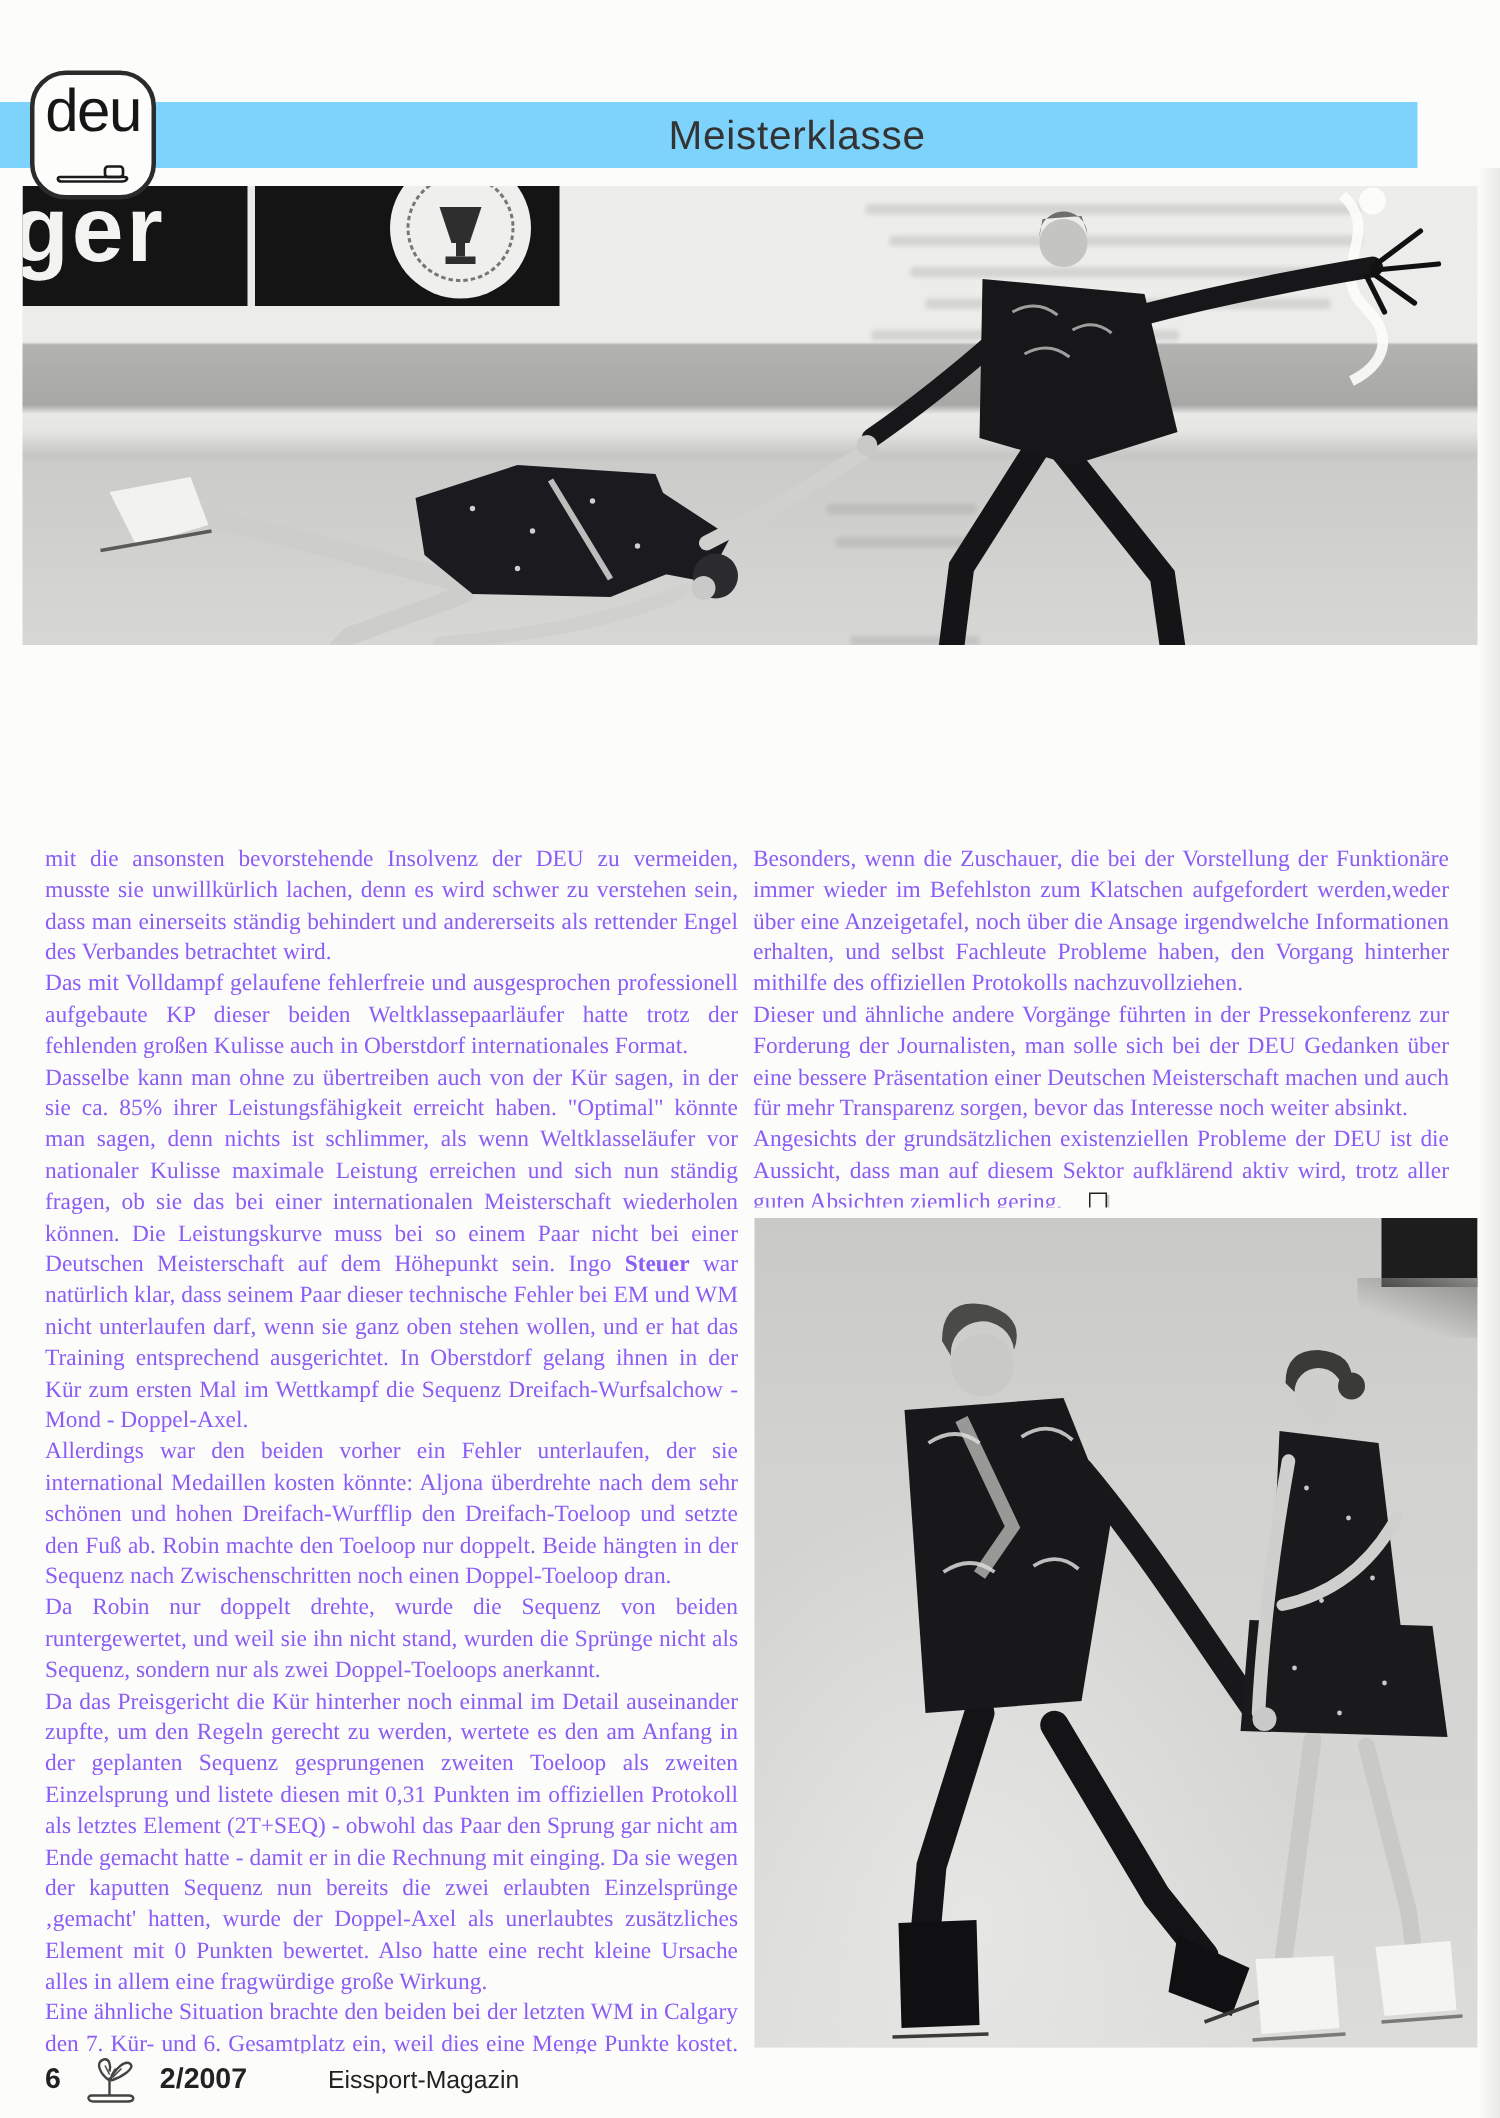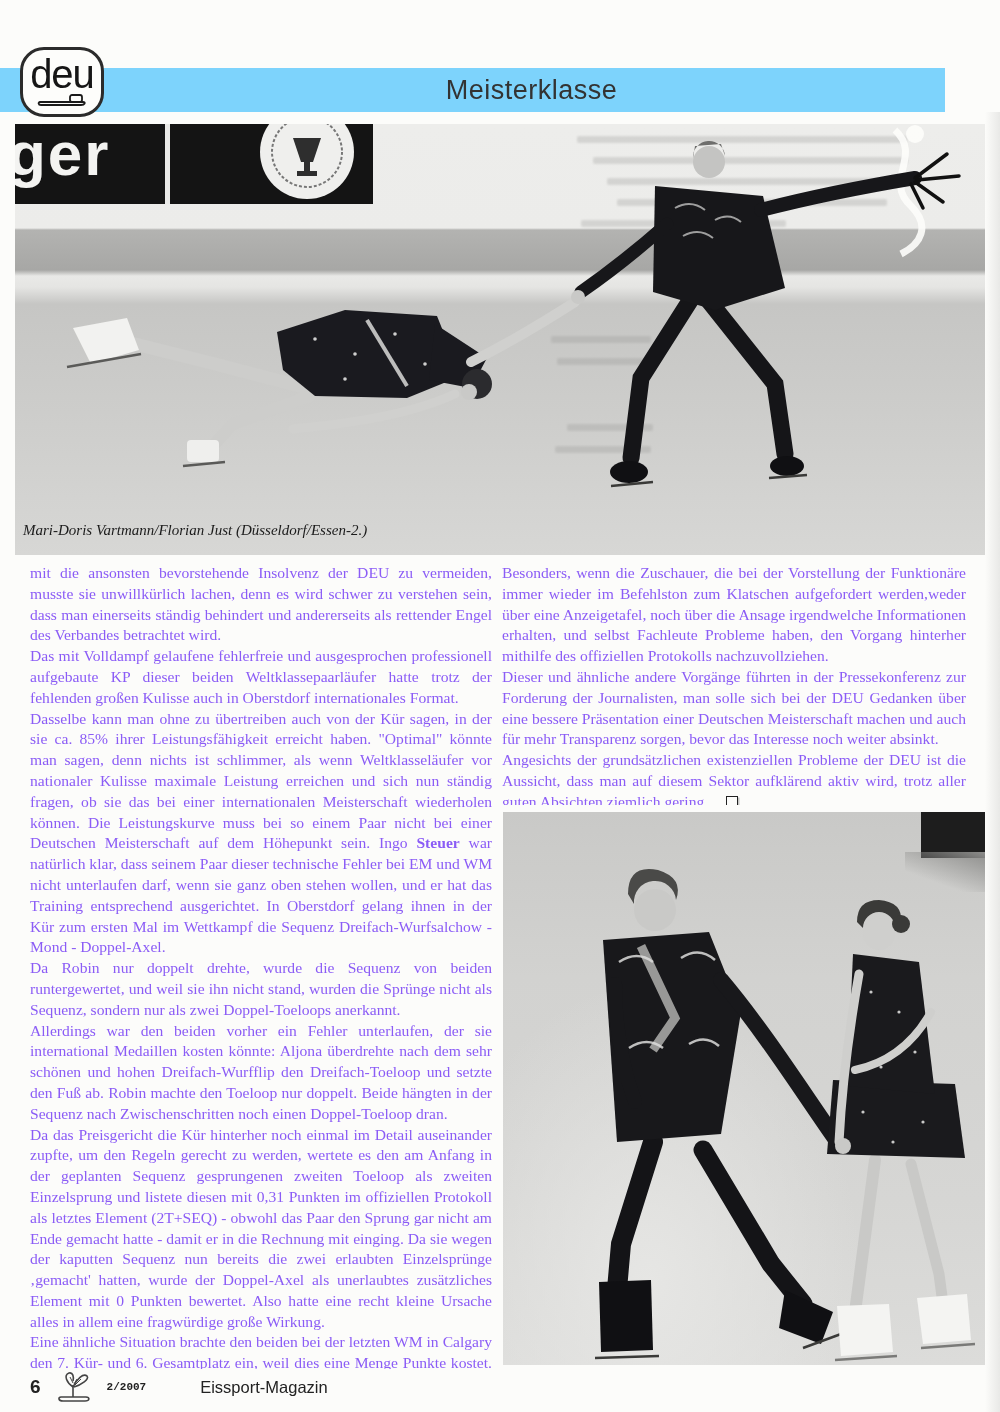--- a/index.html
+++ b/index.html
@@ -2,28 +2,28 @@
 <html lang="de"><head>
 <meta charset="utf-8">
 <style>
   html,body{margin:0;padding:0;background:#888;}
   #page{position:relative;width:1000px;height:1412px;background:#fcfcfa;overflow:hidden;
         font-family:"Liberation Serif","DejaVu Serif",serif;}
   
   .band{position:absolute;left:0;top:68px;width:945px;height:44px;background:#7dd3fc;}
   .band .title{position:absolute;left:0;top:7px;width:100%;text-align:center;text-indent:118px;
         font-family:"Liberation Sans","DejaVu Sans",sans-serif;font-size:27px;color:#333;letter-spacing:.5px;}
-  .deulogo{position:absolute;left:20px;top:47px;width:84px;height:70px;background:#fdfdfb;
+  .deulogo{position:absolute;left:20px;top:47px;width:84px;height:86px;background:#fdfdfb;
         border:3px solid #2b2b2b;border-radius:24px;z-index:5;box-sizing:border-box;}
   .deulogo .txt{position:absolute;left:0;top:2px;width:100%;text-align:center;
         font-family:"Liberation Sans","DejaVu Sans",sans-serif;font-size:40px;font-weight:500;color:#161616;letter-spacing:-1px;}
   .deulogo svg{position:absolute;left:14px;bottom:7px;}
   
   .photo{position:absolute;overflow:hidden;}
-  #photo-main{left:15px;top:124px;width:970px;height:431px;
+  #photo-main{left:15px;top:124px;width:970px;height:306px;
         background:linear-gradient(180deg,#ededeb 0,#ececea 104px,#b3b3b1 106px,#a7a7a5 146px,#e9e9e7 152px,#e5e5e3 163px,#c6c6c4 180px,#cbcbc9 60%,#d7d7d5 100%);}
   .adpanel{position:absolute;left:0;top:0;width:358px;height:80px;background:#141414;overflow:hidden;}
   .adpanel .adtxt{position:absolute;left:-7px;top:-6px;font-family:"Liberation Sans","DejaVu Sans",sans-serif;
         font-weight:bold;font-size:62px;color:#f3f3f1;letter-spacing:2px;}
   .adpanel .gap{position:absolute;left:150px;top:0;width:5px;height:100%;background:#e9e9e7;}
   .ghost{position:absolute;background:#8f8f8d;opacity:.26;filter:blur(1.3px);border-radius:2px;height:7px;}
   .skaters{position:absolute;left:0;top:0;}
   .caption{position:absolute;left:8px;top:398px;font-style:italic;font-size:15px;color:#1b1b1b;}
   #photo-2{left:503px;top:812px;width:482px;height:553px;
         background:radial-gradient(ellipse at 30% 85%,#e6e6e4 0,rgba(0,0,0,0) 45%),
@@ -37,21 +37,21 @@
   #col-left{left:30px;width:462px;height:806px;}
   #col-right{left:502px;width:464px;height:242px;}
   .col p{margin:0;}
   .col .b{font-weight:bold;}
   .endsq{display:inline-block;width:10px;height:10px;border:1.6px solid #222;margin-left:18px;
         vertical-align:-1px;box-shadow:1.5px 1.5px 0 rgba(30,30,30,.25);}
   
   .footer{position:absolute;left:30px;top:1370px;height:34px;display:flex;align-items:center;
         font-family:"Liberation Sans","DejaVu Sans",sans-serif;color:#222;}
   .footer .num{font-size:19px;font-weight:bold;margin-right:14px;}
-  .footer .issue{font-size:11px;font-weight:bold;margin-left:12px;font-family:Liberation Mono, monospace;}
+  .footer .issue{font-size:19px;font-weight:bold;margin-left:12px;}
   .footer .mag{font-size:16.5px;margin-left:6px;padding-left:48px;}
   .scan-edge{position:absolute;right:0;top:112px;width:15px;height:1300px;
         background:linear-gradient(90deg,rgba(0,0,0,0),rgba(60,60,58,.10));}
 </style>
 </head>
 <body>
 
 <div id="page">
 
   <div class="band">
@@ -132,22 +132,22 @@
       <circle cx="563" cy="173" r="7" fill="#c9c9c7"></circle>
     </svg>
 
     <div class="caption">Mari-Doris Vartmann/Florian Just (Düsseldorf/Essen-2.)</div>
   </div>
 
   <div class="col" id="col-left">
       <p><span>mit die ansonsten bevorstehende Insolvenz der DEU zu vermeiden, musste sie unwillkürlich lachen, denn es wird schwer zu verstehen sein, dass man einerseits ständig behindert und andererseits als rettender Engel des Verbandes betrachtet wird.</span></p>
       <p><span>Das mit Volldampf gelaufene fehlerfreie und ausgesprochen professionell aufgebaute KP dieser beiden Weltklassepaarläufer hatte trotz der fehlenden großen Kulisse auch in Oberstdorf internationales Format.</span></p>
       <p><span>Dasselbe kann man ohne zu übertreiben auch von der Kür sagen, in der sie ca. 85% ihrer Leistungsfähigkeit erreicht haben. "Optimal" könnte man sagen, denn nichts ist schlimmer, als wenn Weltklasseläufer vor nationaler Kulisse maximale Leistung erreichen und sich nun ständig fragen, ob sie das bei einer internationalen Meisterschaft wiederholen können. Die Leistungskurve muss bei so einem Paar nicht bei einer Deutschen Meisterschaft auf dem Höhepunkt sein. Ingo </span><span class="b">Steuer</span><span> war natürlich klar, dass seinem Paar dieser technische Fehler bei EM und WM nicht unterlaufen darf, wenn sie ganz oben stehen wollen, und er hat das Training entsprechend ausgerichtet. In Oberstdorf gelang ihnen in der Kür zum ersten Mal im Wettkampf die Sequenz Dreifach-Wurfsalchow - Mond - Doppel-Axel.</span></p>
+      <p><span>Allerdings war den beiden vorher ein Fehler unterlaufen, der sie international Medaillen kosten könnte: Aljona überdrehte nach dem sehr schönen und hohen Dreifach-Wurfflip den Dreifach-Toeloop und setzte den Fuß ab. Robin machte den Toeloop nur doppelt. Beide hängten in der Sequenz nach Zwischenschritten noch einen Doppel-Toeloop dran.</span></p>
       <p><span>Da Robin nur doppelt drehte, wurde die Sequenz von beiden runtergewertet, und weil sie ihn nicht stand, wurden die Sprünge nicht als Sequenz, sondern nur als zwei Doppel-Toeloops anerkannt.</span></p>
-      <p><span>Allerdings war den beiden vorher ein Fehler unterlaufen, der sie international Medaillen kosten könnte: Aljona überdrehte nach dem sehr schönen und hohen Dreifach-Wurfflip den Dreifach-Toeloop und setzte den Fuß ab. Robin machte den Toeloop nur doppelt. Beide hängten in der Sequenz nach Zwischenschritten noch einen Doppel-Toeloop dran.</span></p>
       <p><span>Da das Preisgericht die Kür hinterher noch einmal im Detail auseinander zupfte, um den Regeln gerecht zu werden, wertete es den am Anfang in der geplanten Sequenz gesprungenen zweiten Toeloop als zweiten Einzelsprung und listete diesen mit 0,31 Punkten im offiziellen Protokoll als letztes Element (2T+SEQ) - obwohl das Paar den Sprung gar nicht am Ende gemacht hatte - damit er in die Rechnung mit einging. Da sie wegen der kaputten Sequenz nun bereits die zwei erlaubten Einzelsprünge ‚gemacht' hatten, wurde der Doppel-Axel als unerlaubtes zusätzliches Element mit 0 Punkten bewertet. Also hatte eine recht kleine Ursache alles in allem eine fragwürdige große Wirkung.</span></p>
       <p><span>Eine ähnliche Situation brachte den beiden bei der letzten WM in Calgary den 7. Kür- und 6. Gesamtplatz ein, weil dies eine Menge Punkte kostet. Eine brauchbare Lösung, wie man das vermeiden kann, gibt es offensichtlich nicht. Immerhin haben alle Paare gleichermassen mit diesem Problem zu kämpfen.</span></p>
     </div>
   <div class="col" id="col-right">
       <p><span>Besonders, wenn die Zuschauer, die bei der Vorstellung der Funktionäre immer wieder im Befehlston zum Klatschen aufgefordert werden,weder über eine Anzeigetafel, noch über die Ansage irgendwelche Informationen erhalten, und selbst Fachleute Probleme haben, den Vorgang hinterher mithilfe des offiziellen Protokolls nachzuvollziehen.</span></p>
       <p><span>Dieser und ähnliche andere Vorgänge führten in der Pressekonferenz zur Forderung der Journalisten, man solle sich bei der DEU Gedanken über eine bessere Präsentation einer Deutschen Meisterschaft machen und auch für mehr Transparenz sorgen, bevor das Interesse noch weiter absinkt.</span></p>
       <p><span>Angesichts der grundsätzlichen existenziellen Probleme der DEU ist die Aussicht, dass man auf diesem Sektor aufklärend aktiv wird, trotz aller guten Absichten ziemlich gering.</span><span class="endsq"></span></p>
     </div>
 
   <div class="photo" id="photo-2">

